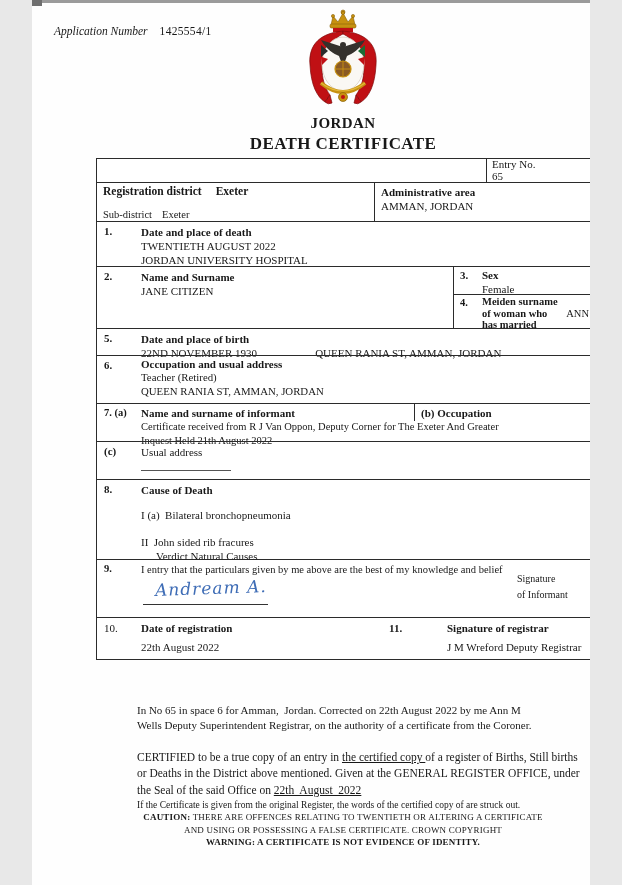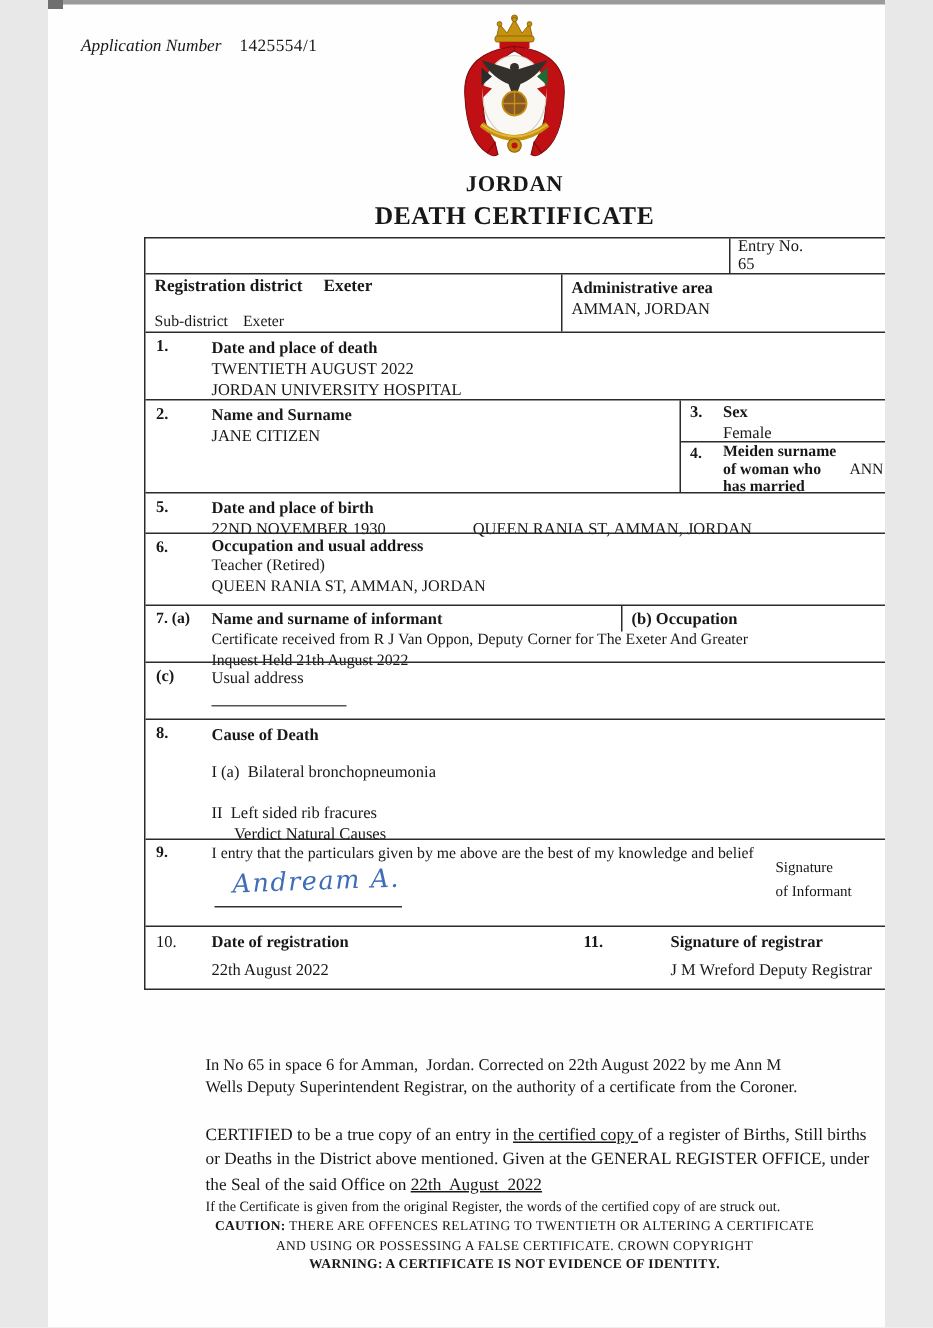--- a/index.html
+++ b/index.html
@@ -256,21 +256,21 @@
         <div>Usual address</div>
         <div class="uline"></div>
       </div>
     </div>
 
     <div class="row row-8">
       <span class="num">8.</span>
       <div class="content">
         <div class="lbl">Cause of Death</div>
         <div class="cause1 ks">I (a)  Bilateral bronchopneumonia</div>
-        <div class="cause2 ks">II  Left sided rib fracures</div>
+        <div class="cause2 ks">II  John sided rib fracures</div>
         <div class="cause3">Verdict Natural Causes</div>
       </div>
     </div>
 
     <div class="row row-9">
       <span class="num">9.</span>
       <div class="content">I entry that the particulars given by me above are the best of my knowledge and belief</div>
       <div class="sig-script">Andream A.</div>
       <div class="sig-underline"></div>
       <div class="sig-label">

